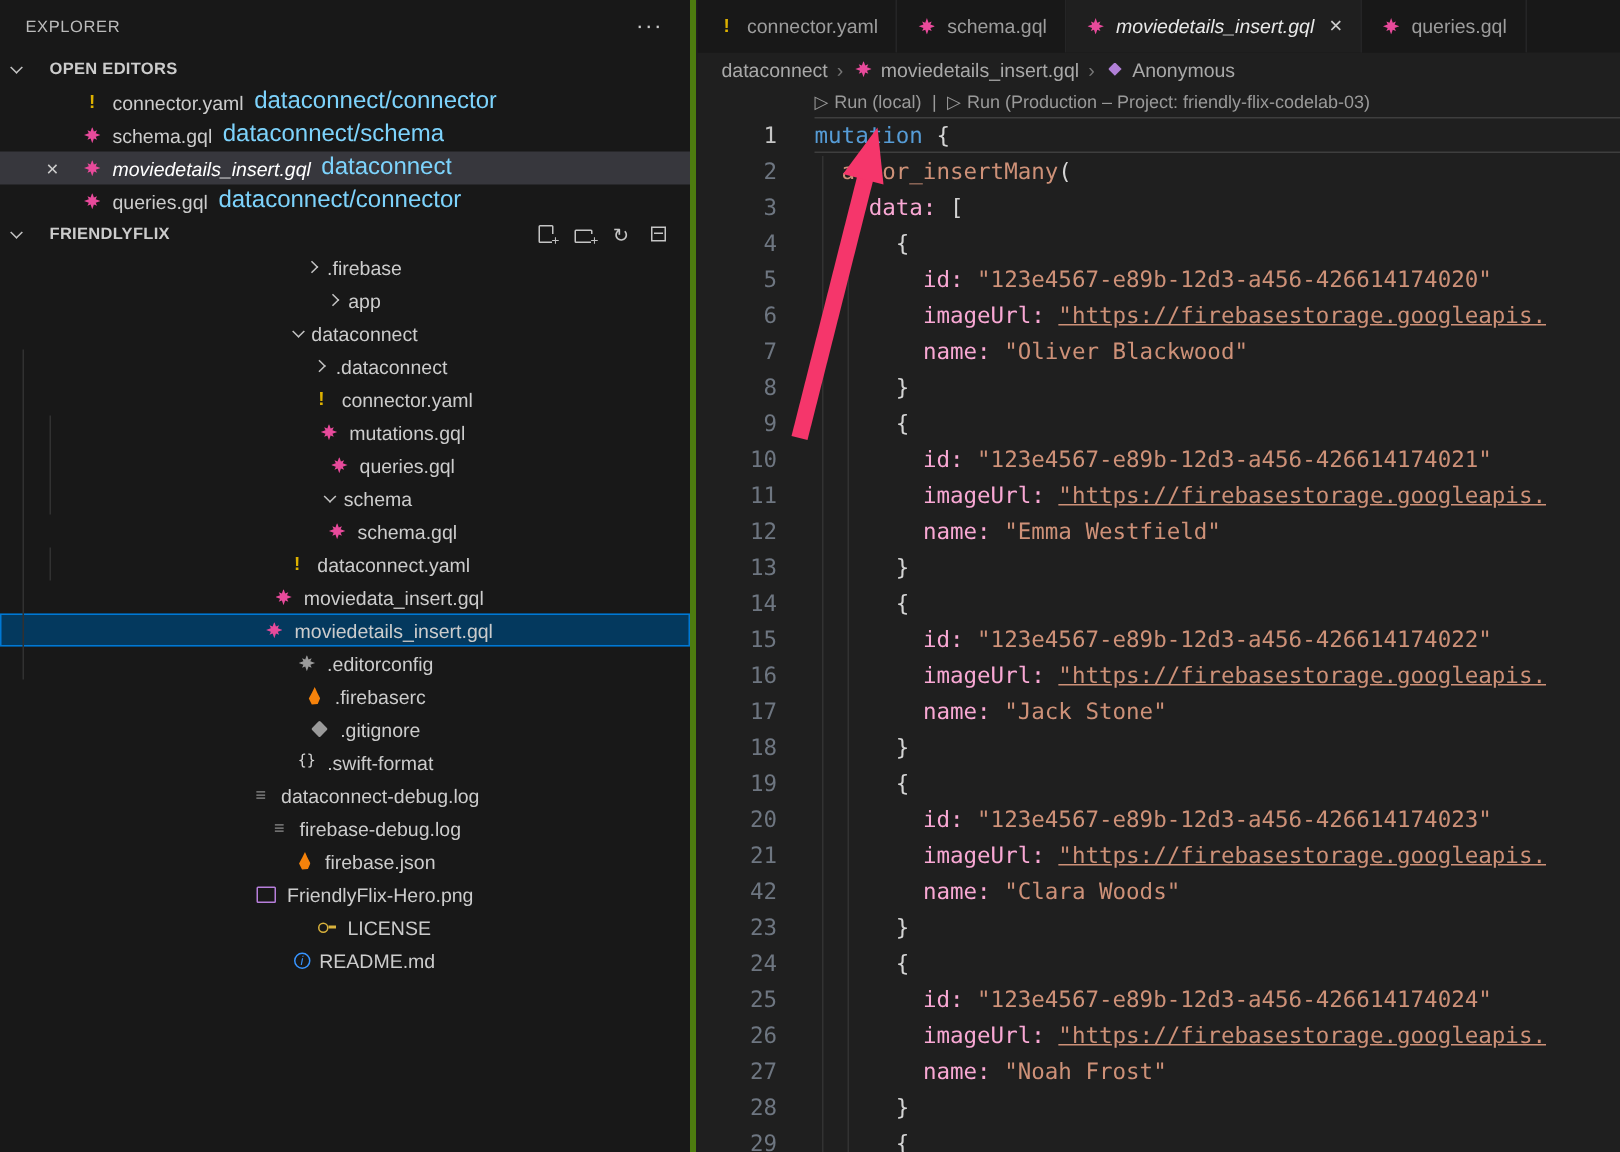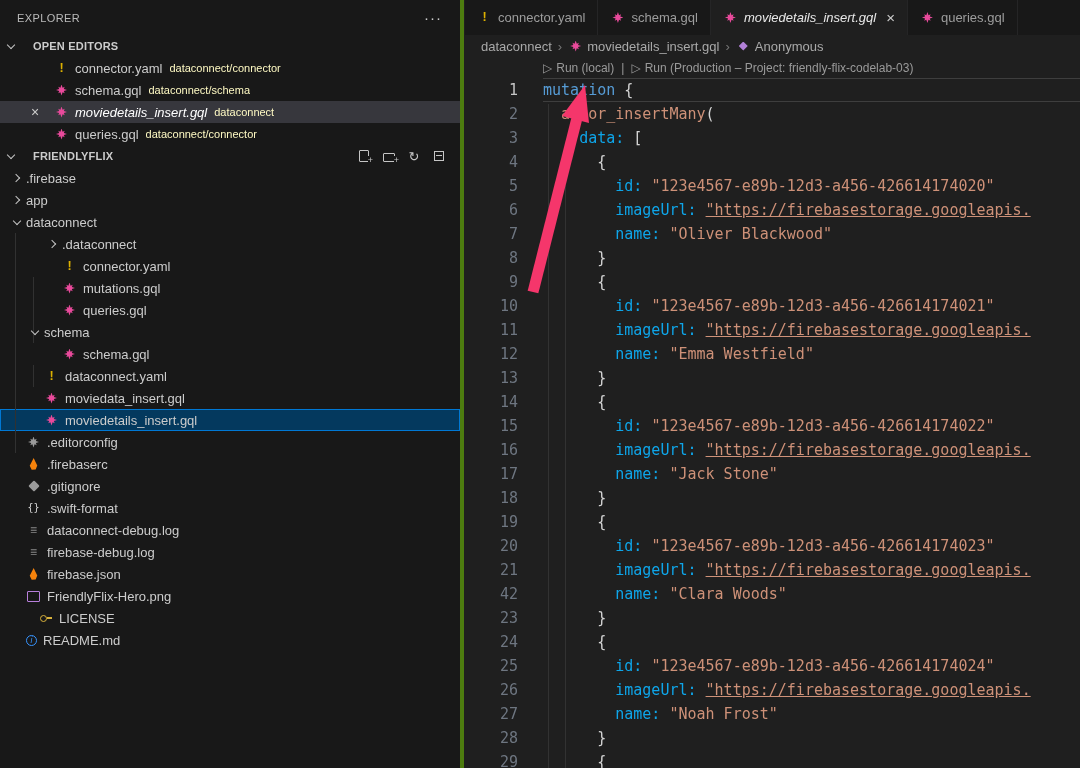--- a/index.html
+++ b/index.html
@@ -17,24 +17,24 @@
   .twistie{width:16px;height:16px;display:inline-flex;align-items:center;justify-content:center;flex:none;}
   .twistie::before{content:"";width:5px;height:5px;border-right:1.3px solid #c5c5c5;border-bottom:1.3px solid #c5c5c5;display:block;}
   .twistie.exp::before{transform:rotate(45deg);margin-top:-3px;}
   .twistie.col::before{transform:rotate(-45deg);margin-left:-3px;}
 
   .oe-row{height:22px;display:flex;align-items:center;padding-left:54px;position:relative;font-size:13px;cursor:pointer;}
   .oe-row.active{background:#37373d;}
   .oe-close{position:absolute;left:26px;top:0;width:18px;height:22px;display:flex;align-items:center;justify-content:center;color:#ccc;font-size:14px;cursor:pointer;}
   .oe-name{color:#ccc;white-space:nowrap;}
   .oe-row.active .oe-name{color:#fff;font-style:italic;}
-  .oe-desc{margin-left:7px;font-size:11px;color:#fef9c3;white-space:nowrap;overflow:hidden;}
+  .oe-desc{margin-left:7px;font-size:16px;color:#7dd3fc;white-space:nowrap;overflow:hidden;}
 
   .tree{position:relative;}
-  .tree-row{height:22px;display:flex;align-items:center;font-size:13px;color:#ccc;cursor:pointer;box-sizing:border-box;white-space:nowrap;}
+  .tree-row{height:22px;display:flex;align-items:center;font-size:13px;color:#ccc;cursor:pointer;box-sizing:border-box;white-space:nowrap;justify-content:center;}
   .tree-row.selected{background:#04395e;outline:1px solid #0078d4;outline-offset:-1px;}
   .tree-row .twistie{width:18px;}
   .tree-spacer{width:18px;flex:none;}
   .tree-label{white-space:nowrap;}
   .guide{position:absolute;width:1px;background:#313131;}
 
   
   .ic{display:inline-flex;align-items:center;justify-content:center;width:15px;height:15px;flex:none;margin-right:6px;font-size:11px;line-height:1;}
   .ic-gql::before,.ic-gear::before{content:"";width:11px;height:11px;clip-path:polygon(50% 0,60% 29%,79% 21%,71% 40%,100% 50%,71% 60%,79% 79%,60% 71%,50% 100%,40% 71%,21% 79%,29% 60%,0 50%,29% 40%,21% 21%,40% 29%);}
   .ic-gql::before{background:#e84a9b;}
@@ -77,21 +77,21 @@
   .lens-link{cursor:pointer;display:inline-flex;gap:4px;align-items:center;}
   .lens-sep{margin:0 7px;}
 
   .code-area{position:relative;}
   .line{display:flex;height:24px;font-family:"DejaVu Sans Mono",monospace;font-size:15px;line-height:24px;}
   .ln{width:53px;padding-right:25px;flex:none;text-align:right;color:#6e7681;}
   .lc{flex:1;white-space:pre;overflow:hidden;color:#d4d4d4;box-sizing:border-box;height:24px;}
   .line.active .ln{color:#c6c6c6;}
   .line.active .lc{border-top:1px solid #3e3e3e;border-bottom:1px solid #3e3e3e;line-height:22px;}
   .tk-kw{color:#569cd6}
-  .tk-fld{color:#0ea5e9}
+  .tk-fld{color:#f9a8d4}
   .tk-str{color:#ce9178}
   .tk-url{color:#ce9178;text-decoration:underline}
   .tk-fn{color:#ce9178}
   .tk-pl{color:#d4d4d4}
   .code-guide{position:absolute;width:1px;background:#323232;}
 
   .arrow-svg{position:absolute;left:0;top:0;pointer-events:none;z-index:20;}
 </style>
 </head>
 <body>

